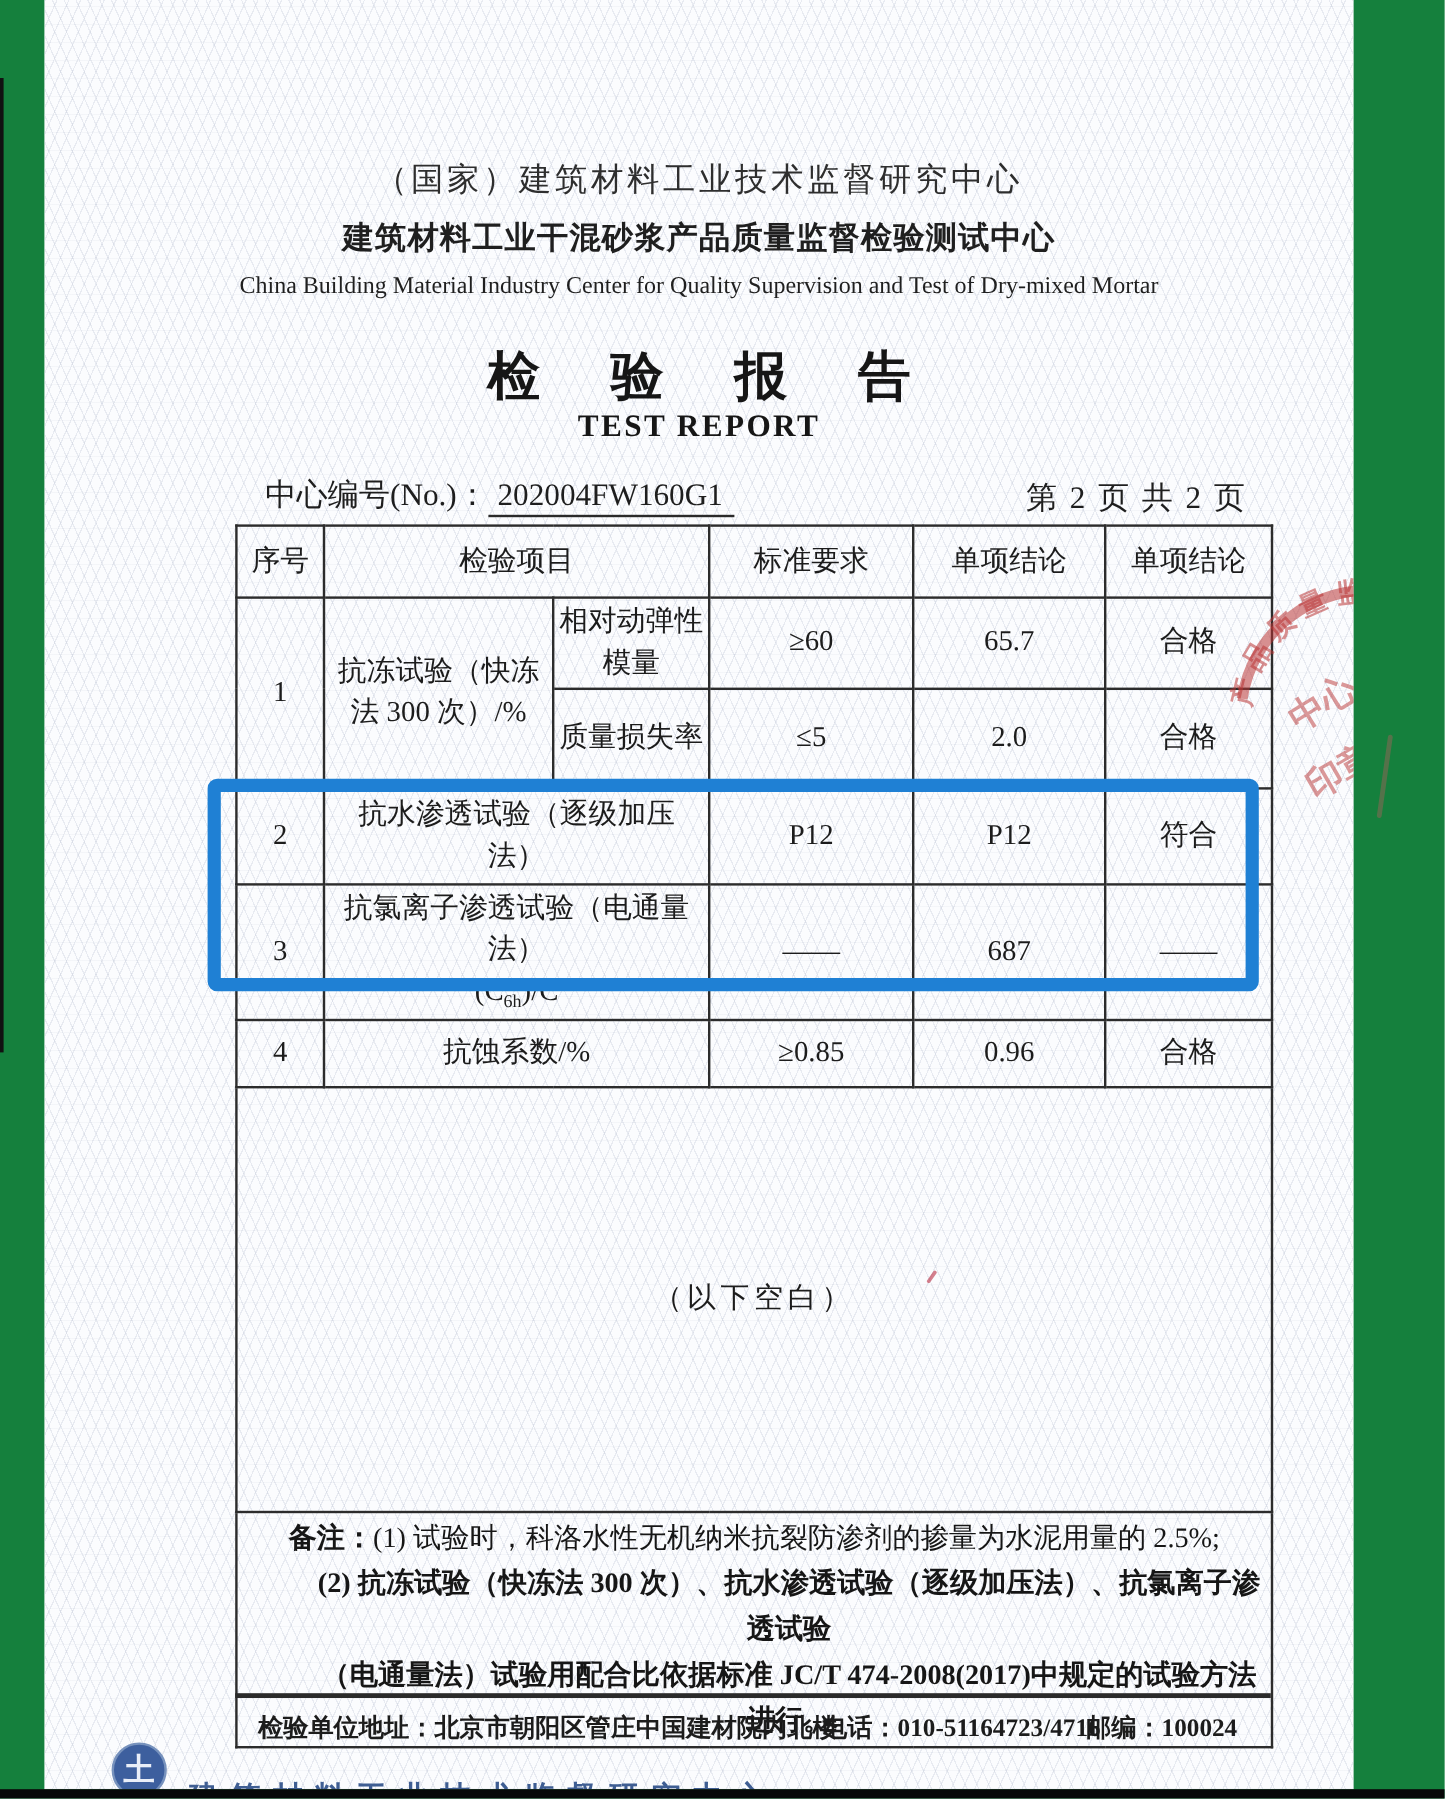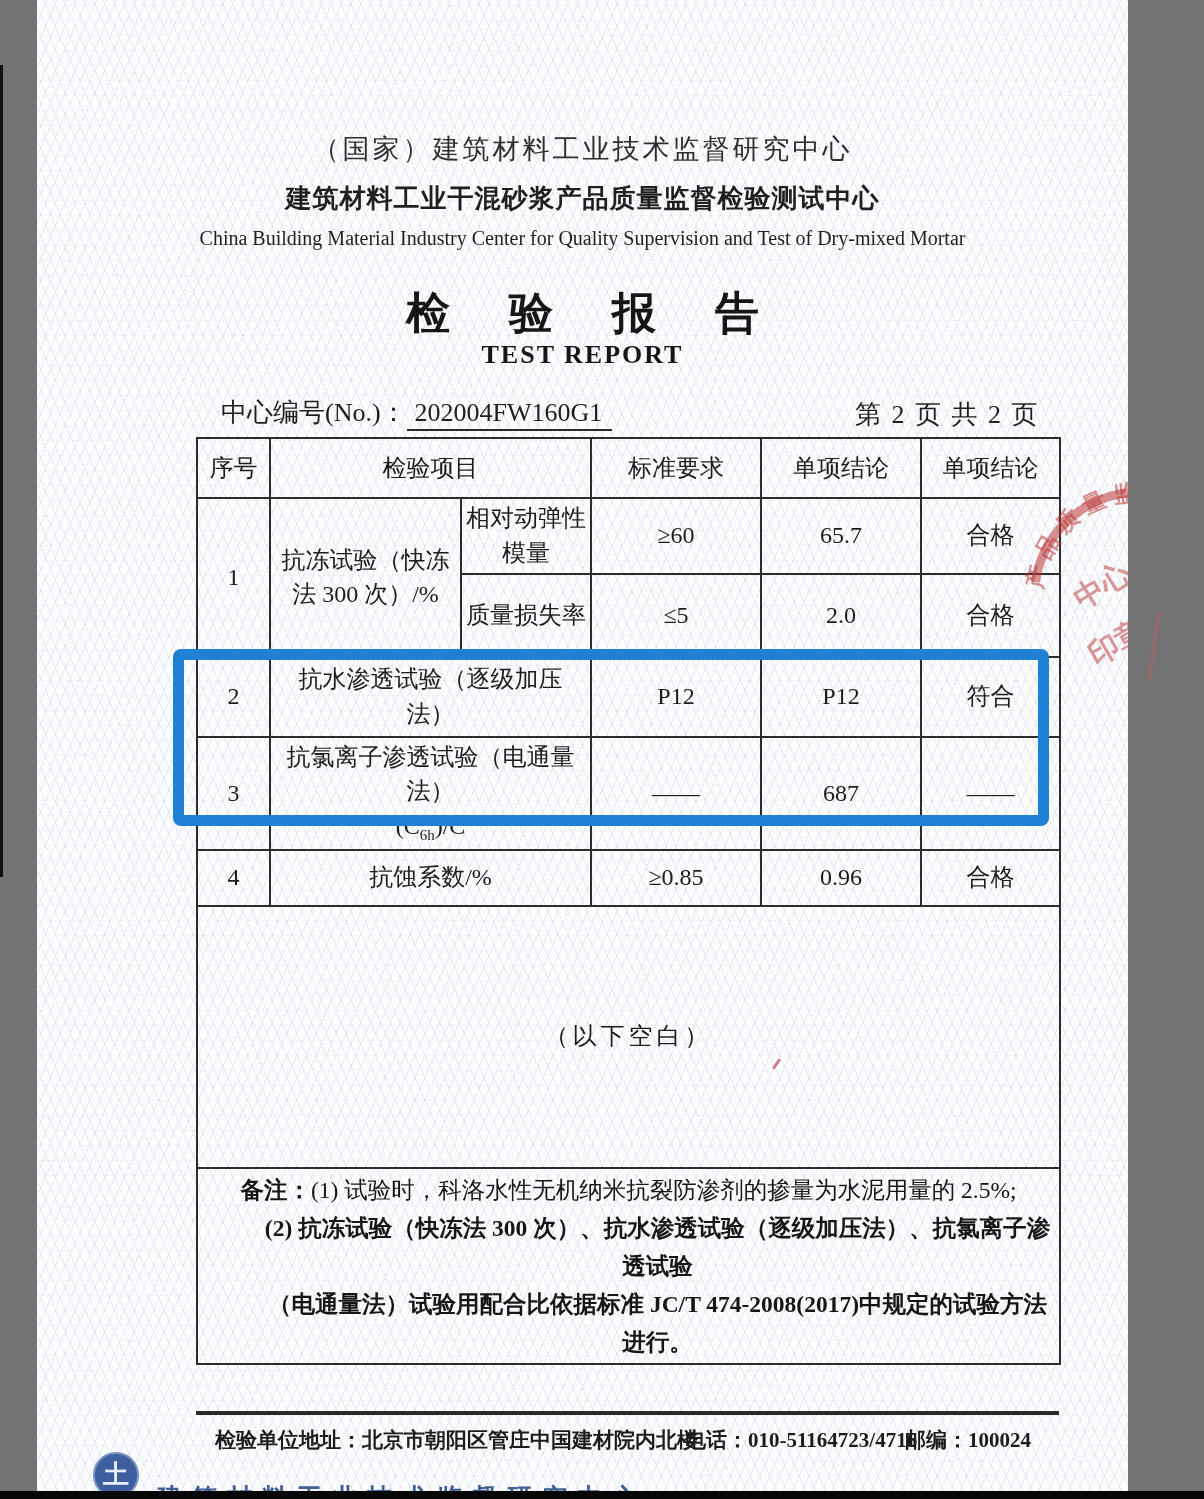--- a/index.html
+++ b/index.html
@@ -1,18 +1,18 @@
 <!DOCTYPE html>
 <html><head>
 <meta charset="utf-8">
 <style>
   * { margin:0; padding:0; box-sizing:border-box; }
   html,body { width:1204px; height:1499px; background:#ffffff; overflow:hidden;
               font-family:"Liberation Serif","DejaVu Serif",serif; color:#222; }
-  .stage { position:relative; width:1204px; height:1499px; background:#737373; overflow:hidden; }
+  .stage { position:relative; width:1204px; height:1499px; background:#15803d; overflow:hidden; }
 
   
   .paper {
     position:absolute; left:37px; top:0; width:1091px; height:1491px;
     background-color:#fbfcfe;
     background-image:
       repeating-linear-gradient(66deg,  rgba(188,195,212,.30) 0 1px, transparent 1px 9px),
       repeating-linear-gradient(-66deg, rgba(188,195,212,.30) 0 1px, transparent 1px 9px),
       repeating-linear-gradient(0deg,   rgba(203,209,222,.16) 0 1px, transparent 1px 15px);
     overflow:hidden;
@@ -140,21 +140,21 @@
         <td>687</td>
         <td>——</td>
       </tr>
       <tr style="height:56px">
         <td>4</td>
         <td colspan="2">抗蚀系数/%</td>
         <td>≥0.85</td>
         <td>0.96</td>
         <td>合格</td>
       </tr>
-      <tr style="height:262px">
+      <tr style="height:354px">
         <td colspan="6" class="blank-cell">（以下空白）</td>
       </tr>
       <tr style="height:128px">
         <td colspan="6" class="remarks-cell">
           <div class="remarks-line"><span style="font-weight:bold">备注：</span><span>(1) 试验时，科洛水性无机纳米抗裂防渗剂的掺量为水泥用量的 2.5%;</span></div>
           <div class="remarks-line remarks-indent">(2) 抗冻试验（快冻法 300 次）、抗水渗透试验（逐级加压法）、抗氯离子渗透试验</div>
           <div class="remarks-line remarks-indent">（电通量法）试验用配合比依据标准 JC/T 474-2008(2017)中规定的试验方法进行。</div>
         </td>
       </tr>
     </tbody>

